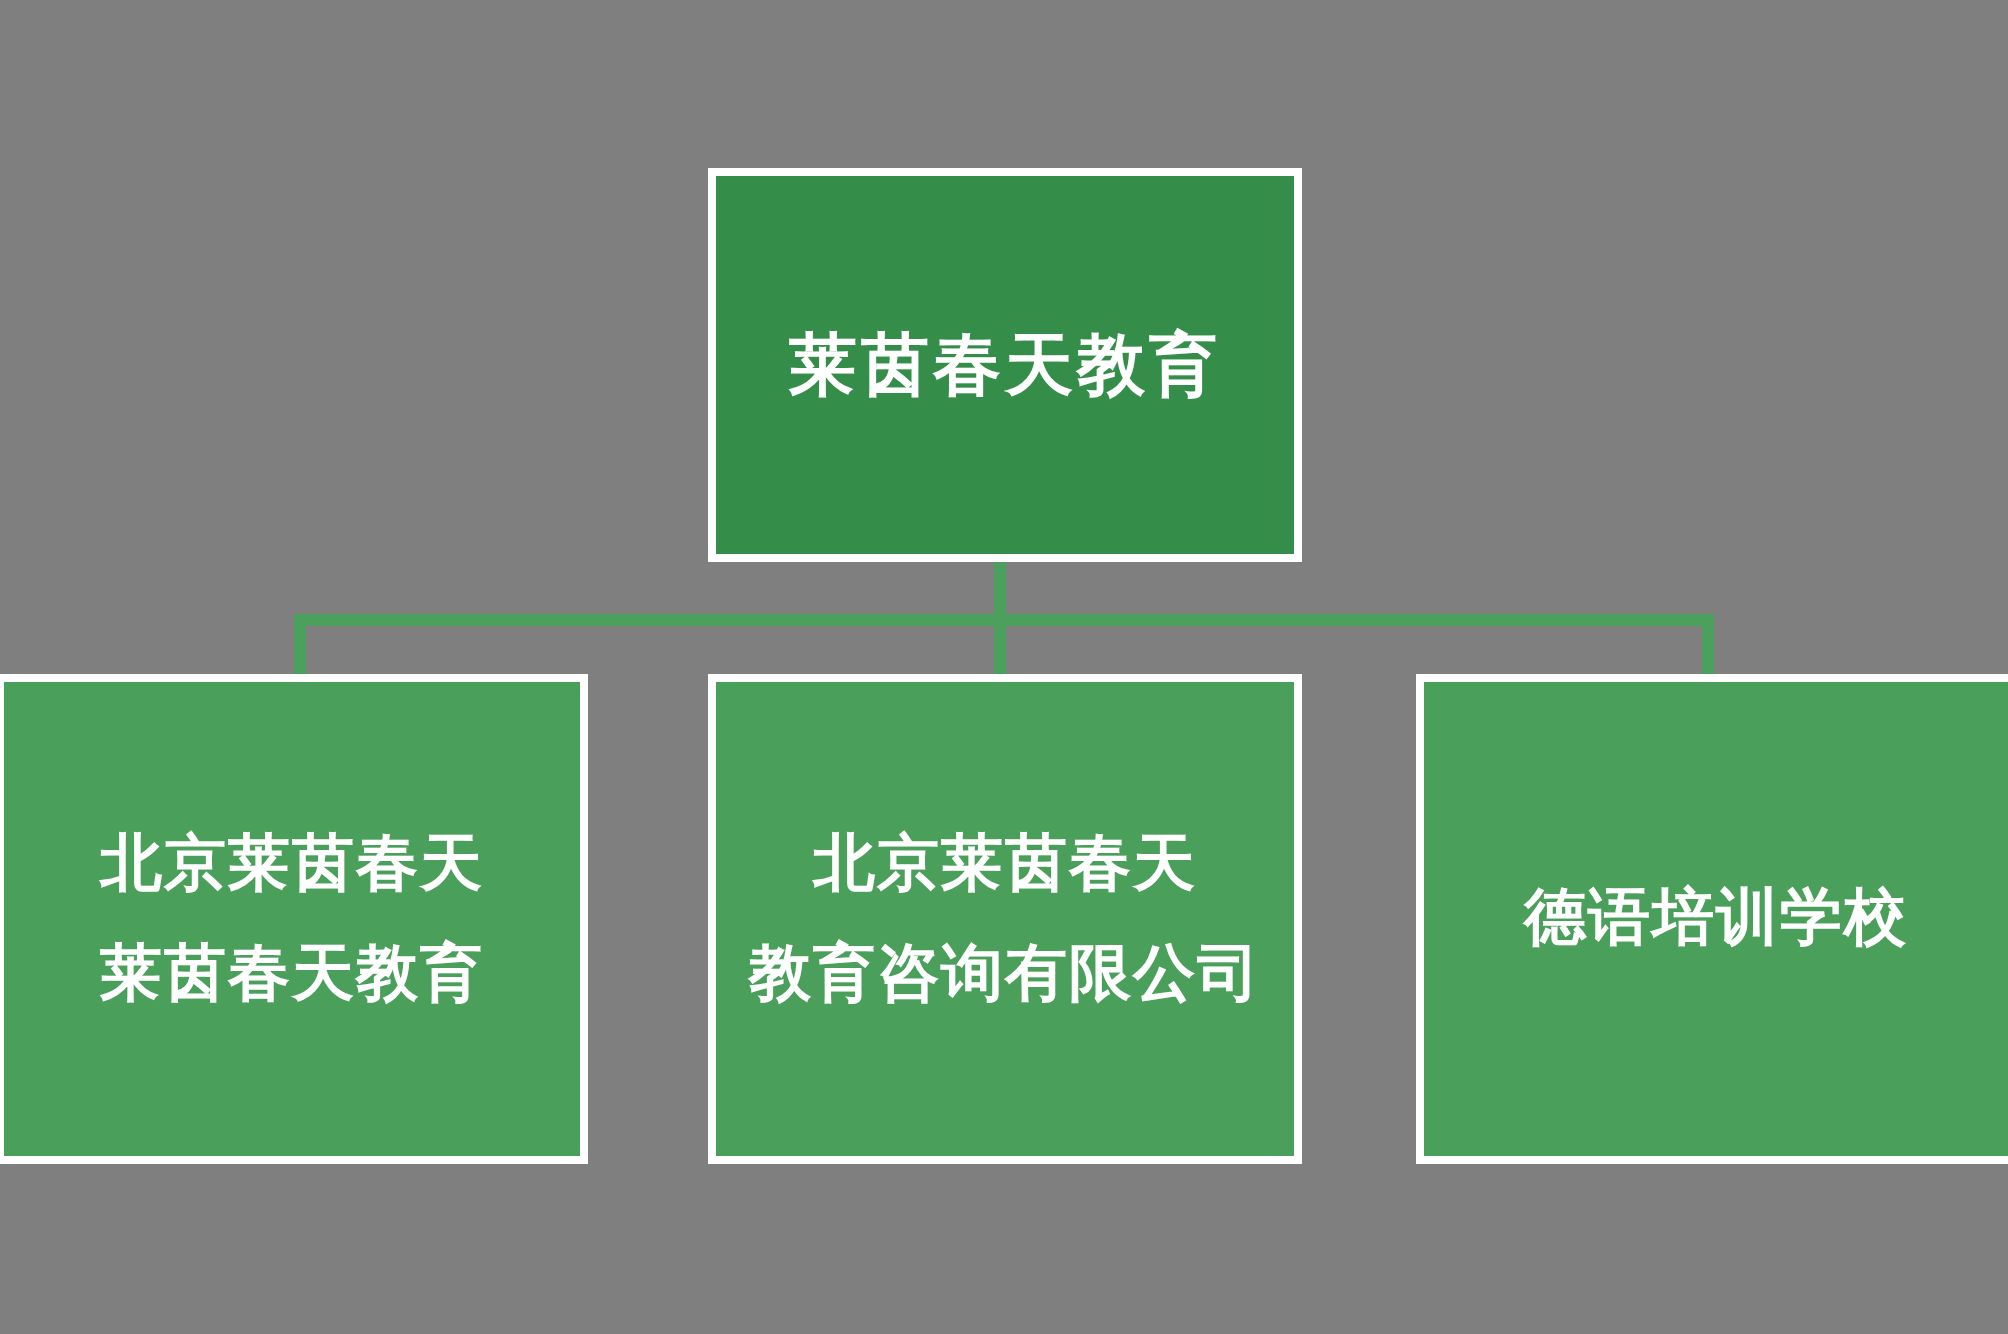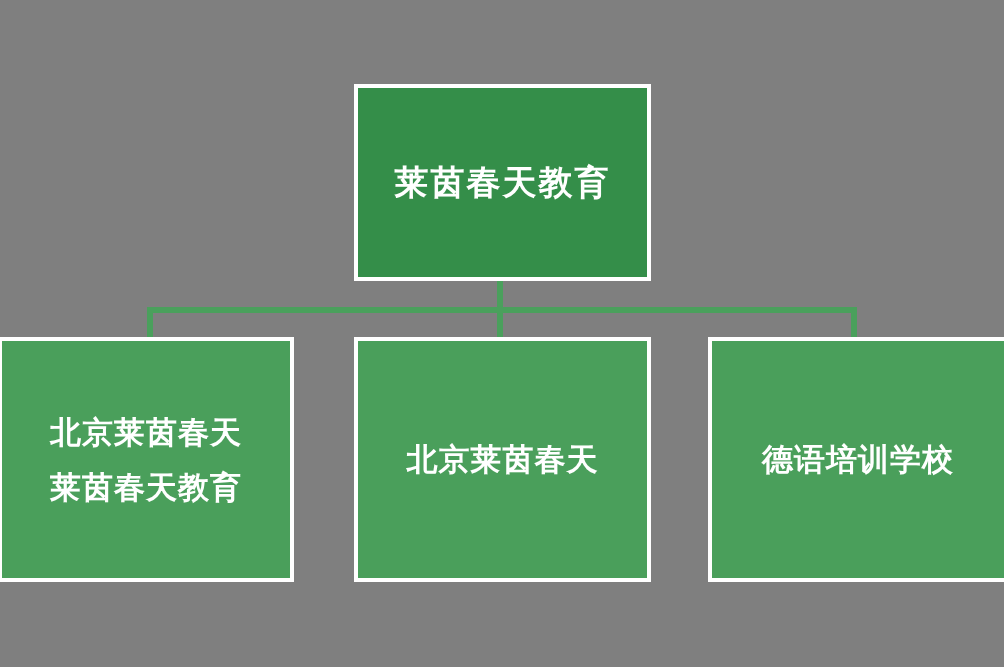--- a/index.html
+++ b/index.html
@@ -70,19 +70,20 @@
     <span class="node-line">莱茵春天教育</span>
   </div>
 
   <div class="node node-child node-child-0">
     <span class="node-line">北京莱茵春天</span>
     <span class="node-line">莱茵春天教育</span>
   </div>
 
   <div class="node node-child node-child-1">
     <span class="node-line">北京莱茵春天</span>
+    <span class="node-line">教育咨询有限公司</span>
   </div>
 
   <div class="node node-child node-child-2">
     <span class="node-line">德语培训学校</span>
   </div>
 
 </div>
 
 </body></html>

